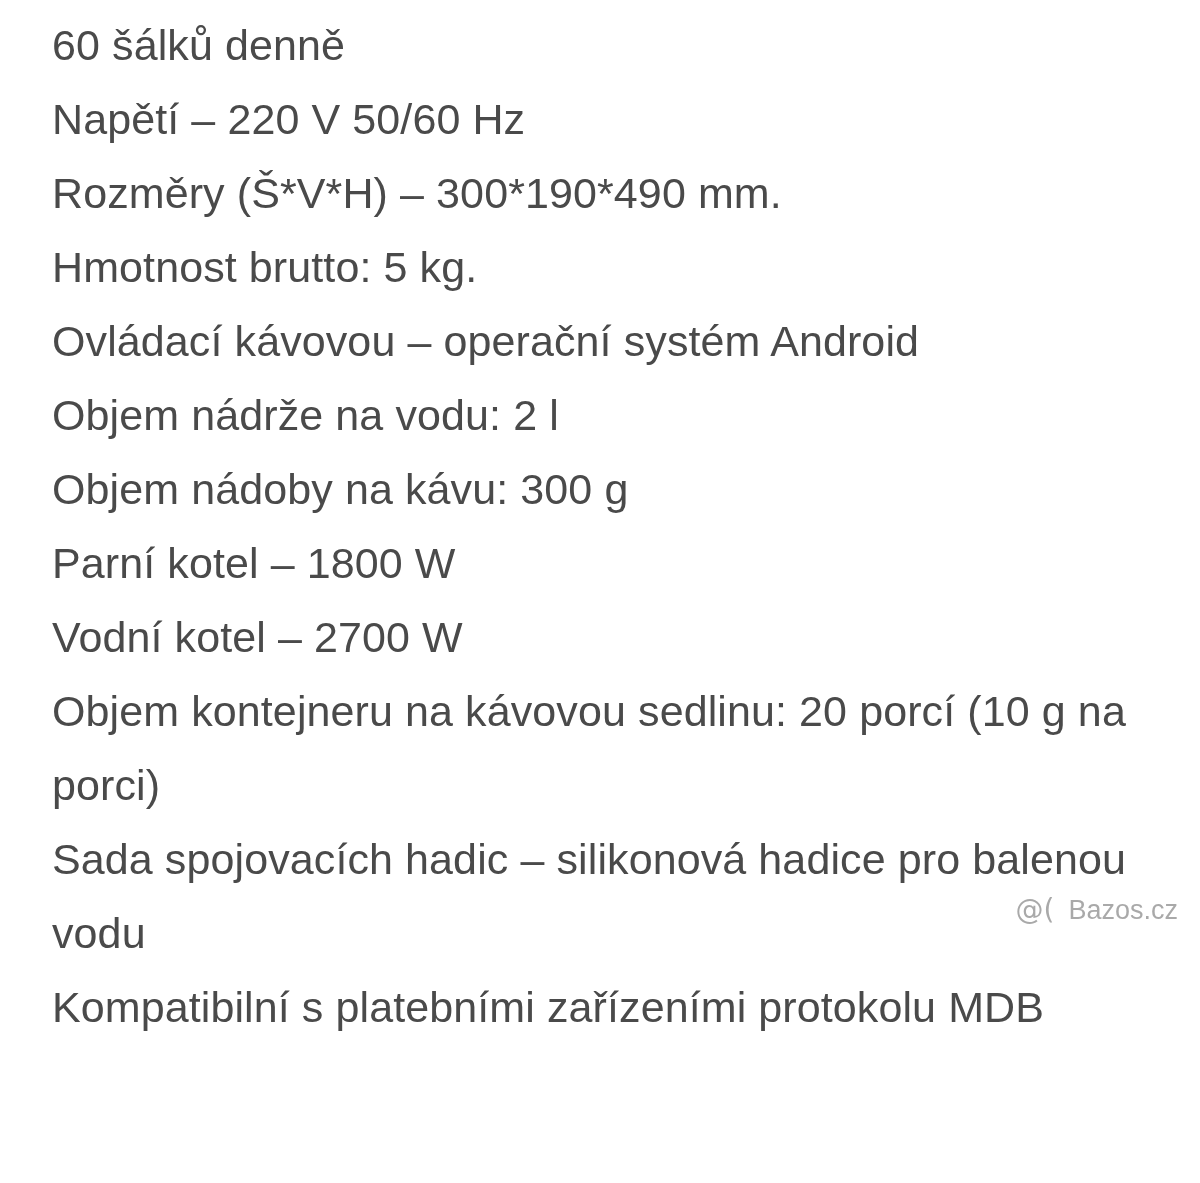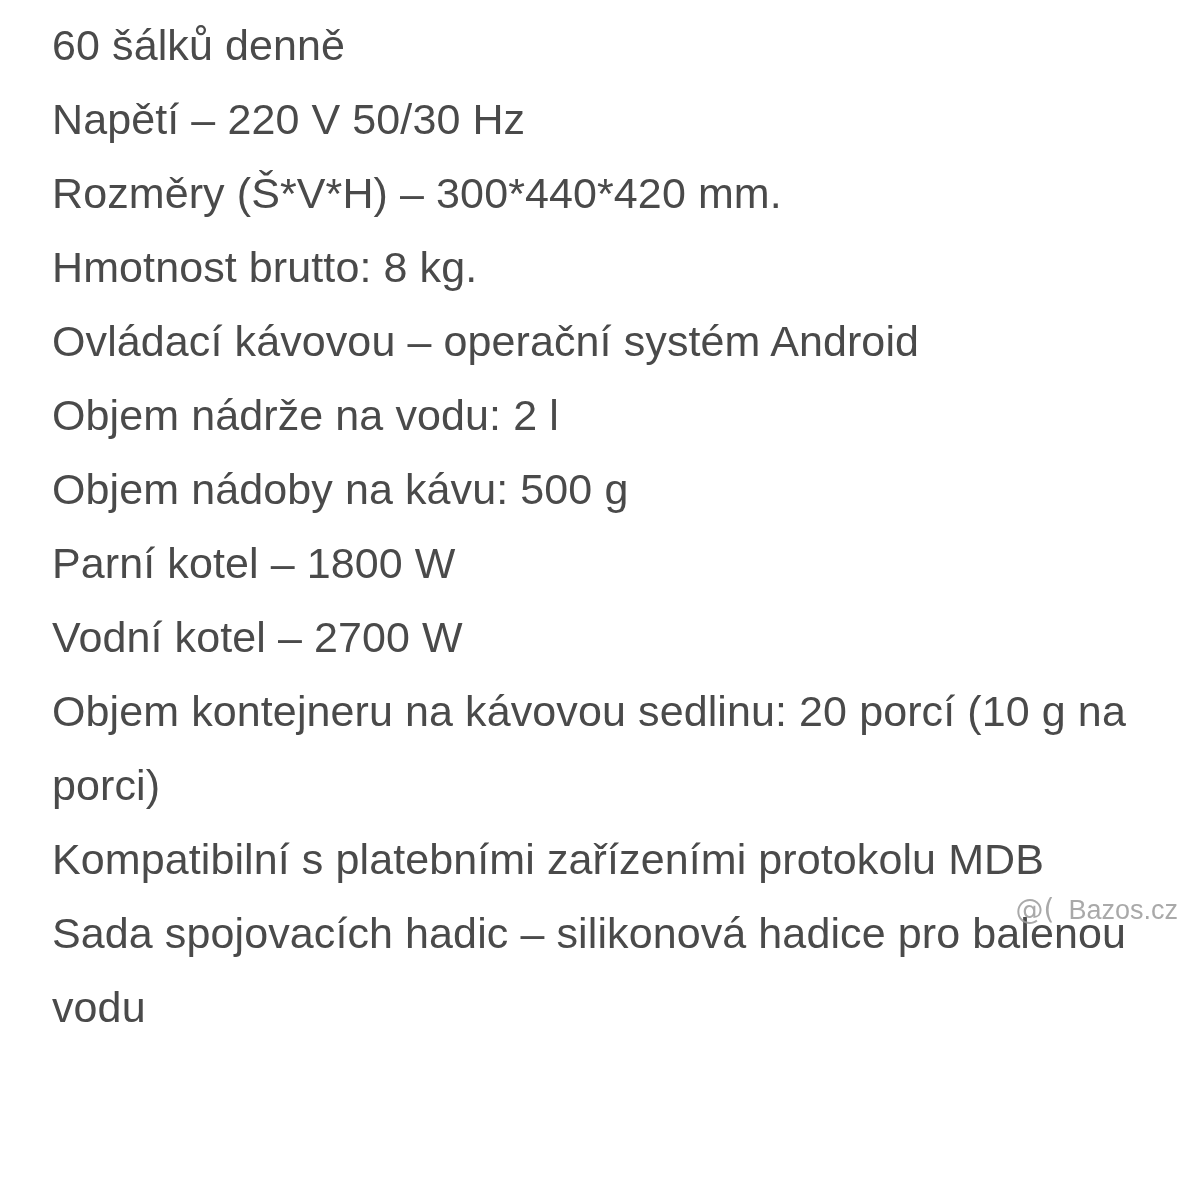--- a/index.html
+++ b/index.html
@@ -59,30 +59,30 @@
     line-height: 1;
     margin-left: 7px;
   }
 </style>
 </head>
 <body>
 
 <div class="page">
   <ul class="spec-list">
     <li class="spec-line">60 šálků denně</li>
-    <li class="spec-line">Napětí – 220 V 50/30 Hz</li>
-    <li class="spec-line">Rozměry (Š*V*H) – 300*440*420 mm.</li>
-    <li class="spec-line">Hmotnost brutto: 8 kg.</li>
+    <li class="spec-line">Napětí – 220 V 50/60 Hz</li>
+    <li class="spec-line">Rozměry (Š*V*H) – 300*190*490 mm.</li>
+    <li class="spec-line">Hmotnost brutto: 5 kg.</li>
     <li class="spec-line">Ovládací kávovou – operační systém Android</li>
     <li class="spec-line">Objem nádrže na vodu: 2 l</li>
-    <li class="spec-line">Objem nádoby na kávu: 500 g</li>
+    <li class="spec-line">Objem nádoby na kávu: 300 g</li>
     <li class="spec-line">Parní kotel – 1800 W</li>
     <li class="spec-line">Vodní kotel – 2700 W</li>
     <li class="spec-line">Objem kontejneru na kávovou sedlinu: 20 porcí (10 g na porci)</li>
+    <li class="spec-line">Sada spojovacích hadic – silikonová hadice pro balenou vodu</li>
     <li class="spec-line">Kompatibilní s platebními zařízeními protokolu MDB</li>
-    <li class="spec-line">Sada spojovacích hadic – silikonová hadice pro balenou vodu</li>
   </ul>
 
   <div class="watermark">
     <span class="watermark-mark">@(</span>
     <span class="watermark-text">Bazos.cz</span>
   </div>
 </div>
 
 </body></html>

